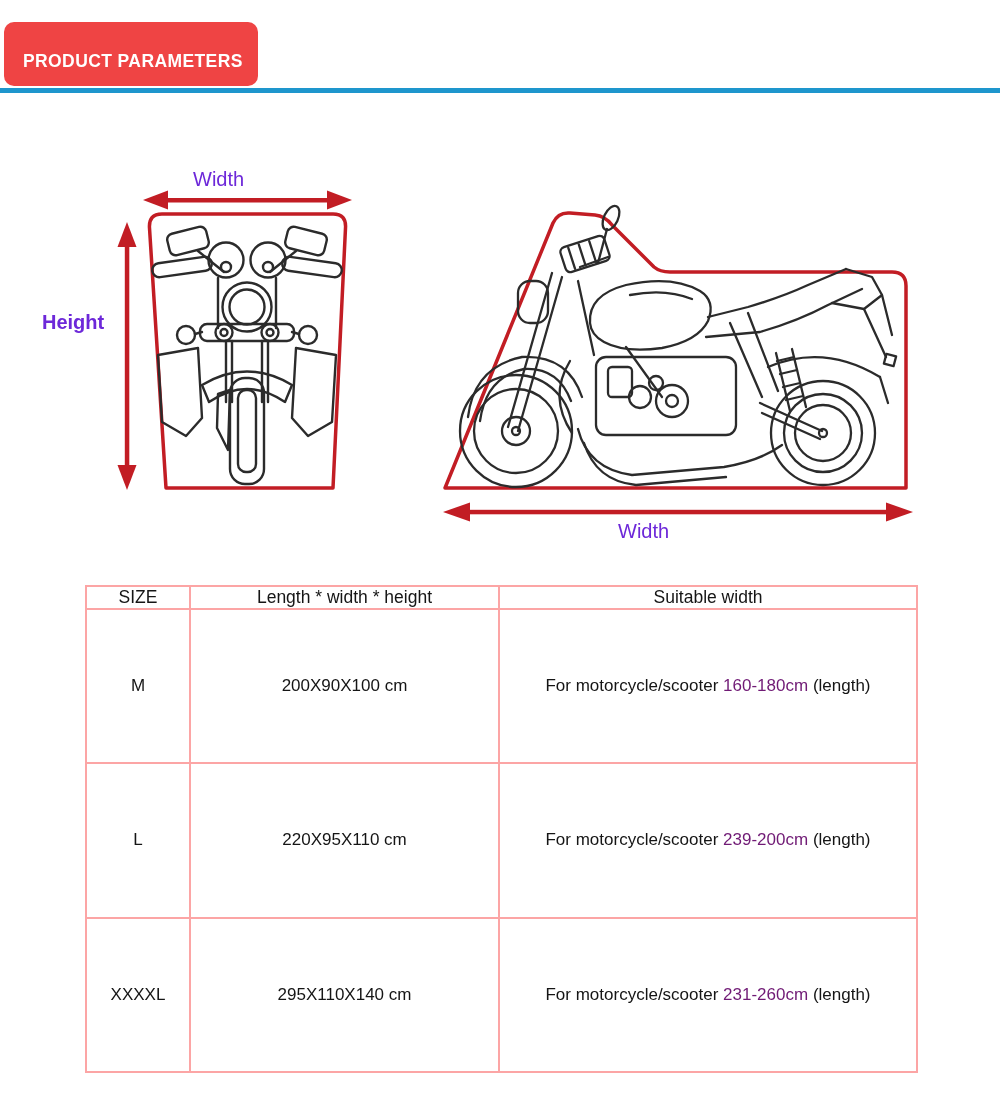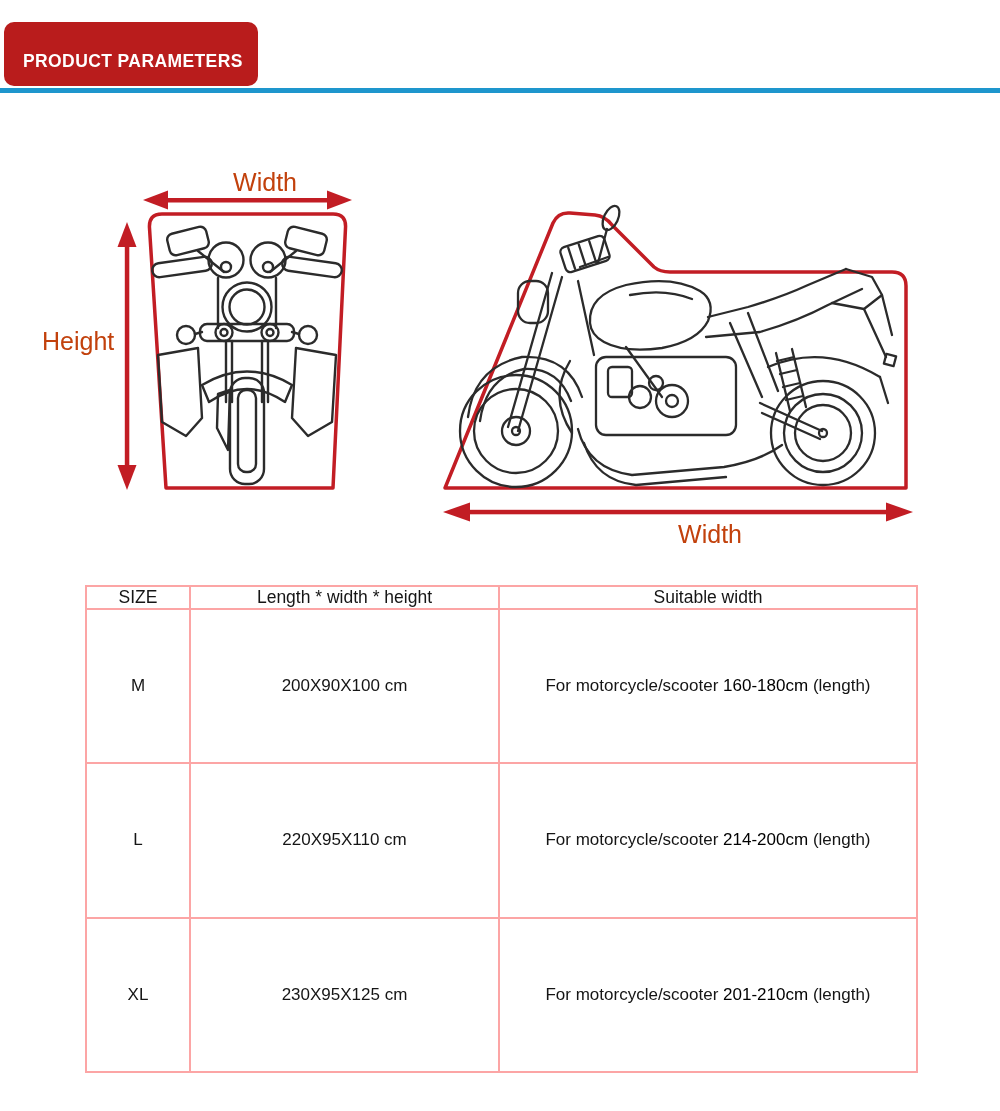--- a/index.html
+++ b/index.html
@@ -3,47 +3,47 @@
 <meta charset="utf-8">
 <style>
   html,body { margin:0; padding:0; background:#ffffff; }
   .page {
     position:relative; width:1000px; height:1111px; background:#ffffff;
     font-family:"Liberation Sans", sans-serif; overflow:hidden;
   }
   
   .banner {
     position:absolute; left:4px; top:22px; width:254px; height:64px;
-    background:#b91c1c; border-radius:10px;
+    background:#ef4444; border-radius:10px;
     display:flex; align-items:center;
   }
   .banner span {
     color:#ffffff; font-weight:bold; font-size:17.5px; letter-spacing:.4px;
     padding-left:19px; padding-top:14px;
   }
   .header-line {
     position:absolute; left:0; top:88px; width:1000px; height:5px; background:#1e96cd;
   }
   
   .dim-label {
-    position:absolute; font-size:25px; color:#c2410c; text-align:right; white-space:nowrap;
+    position:absolute; font-size:20px; color:#6d28d9; text-align:left; white-space:nowrap;
   }
   .svg-abs { position:absolute; }
   
   .size-table {
     position:absolute; left:85px; top:585px; width:831px; height:488px;
     border-collapse:collapse; table-layout:fixed; color:#151515;
   }
   .size-table th, .size-table td {
     border:2px solid #fca5a5; text-align:center; vertical-align:middle;
     font-weight:normal; padding:0; font-size:17px;
   }
   .size-table th { font-size:17.5px; }
   .suit-cell { font-size:16.5px; }
-  .hl { color:#000000; }
+  .hl { color:#701a75; }
 </style>
 </head>
 <body>
 
 <div class="page">
 
   <div class="banner">
     <span>PRODUCT PARAMETERS</span>
   </div>
   <div class="header-line"></div>
@@ -101,21 +101,21 @@
       <path d="M 296 195 L 256 188 L 252 258 L 268 276 L 292 262 Z"></path>
 
       <path d="M 162 225 Q 207 198 252 225 L 245 242 Q 207 216 169 242 Z"></path>
 
       <rect x="190" y="218" width="34" height="106" rx="15"></rect>
       <rect x="198" y="230" width="18" height="82" rx="8"></rect>
       <path d="M 178 234 L 190 230 L 188 290 L 177 268 Z"></path>
     </g>
   </svg>
   <div class="dim-label" style="left:193px; top:168px; width:104px;">Width</div>
-  <div class="dim-label" style="left:42px; top:327px; width:70px;">Height</div>
+  <div class="dim-label" style="left:42px; top:311px; width:70px;font-weight:bold;">Height</div>
 
   <svg class="svg-abs" style="left:430px; top:185px;" width="490" height="365" viewBox="0 0 490 365">
     <path d="M 15 303 L 123 38 Q 128 27 140 28 L 165 30 Q 175 31 182 40 L 224 82 Q 230 87 240 87 L 462 87 Q 476 87 476 101 L 476 303 Z" fill="none" stroke="#c21d24" stroke-width="3.5" stroke-linejoin="round"></path>
     <g fill="none" stroke="#2b2b2b" stroke-width="2.3" stroke-linejoin="round" stroke-linecap="round">
 
       <circle cx="86" cy="246" r="56"></circle>
       <circle cx="86" cy="246" r="42"></circle>
       <circle cx="86" cy="246" r="14"></circle>
       <circle cx="86" cy="246" r="4"></circle>
 
@@ -205,22 +205,22 @@
     </thead>
     <tbody>
       <tr>
         <td>M</td>
         <td>200X90X100 cm</td>
         <td class="suit-cell"><span>For motorcycle/scooter</span> <span class="hl">160-180cm</span> <span>(length)</span></td>
       </tr>
       <tr>
         <td>L</td>
         <td>220X95X110 cm</td>
-        <td class="suit-cell"><span>For motorcycle/scooter</span> <span class="hl">214-200cm</span> <span>(length)</span></td>
-      </tr>
-      <tr>
-        <td>XL</td>
-        <td>230X95X125 cm</td>
-        <td class="suit-cell"><span>For motorcycle/scooter</span> <span class="hl">201-210cm</span> <span>(length)</span></td>
+        <td class="suit-cell"><span>For motorcycle/scooter</span> <span class="hl">239-200cm</span> <span>(length)</span></td>
+      </tr>
+      <tr>
+        <td>XXXXL</td>
+        <td>295X110X140 cm</td>
+        <td class="suit-cell"><span>For motorcycle/scooter</span> <span class="hl">231-260cm</span> <span>(length)</span></td>
       </tr>
     </tbody>
   </table>
 </div>
 
 </body></html>

